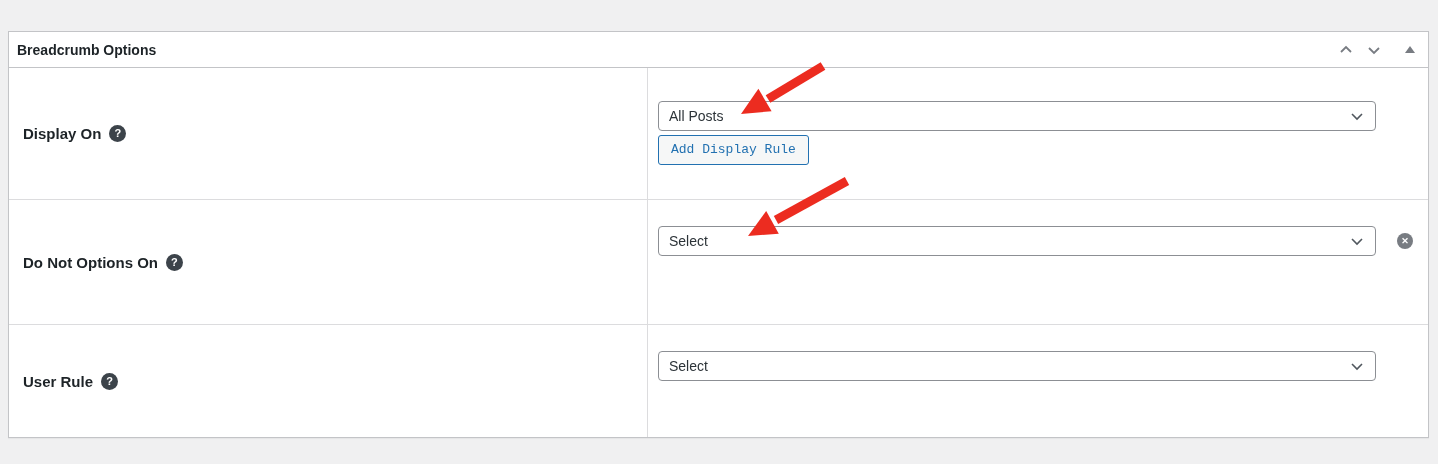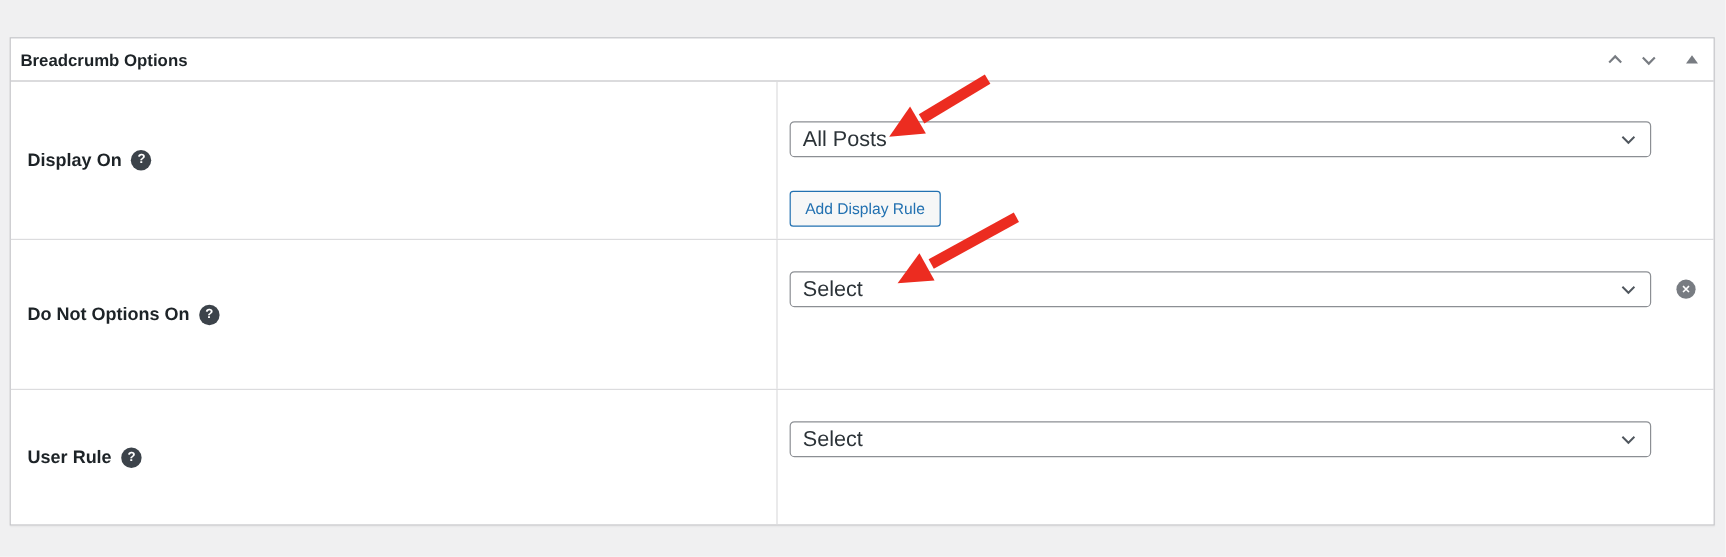--- a/index.html
+++ b/index.html
@@ -52,28 +52,28 @@
     margin-left:8px; cursor:pointer; display:inline-block;
   }
 
   .cell-field { flex:1; position:relative; padding:26px 52px 0 10px; }
   .row-1 .cell-field { padding-top:33px; }
 
   .select-box {
     height:30px; width:100%;
     border:1px solid #8c8f94; border-radius:4px; background:#fff;
     display:flex; align-items:center; justify-content:space-between;
-    padding:0 10px; font-size:18px; color:#2c3338; cursor:pointer;
+    padding:0 10px; font-size:14px; color:#2c3338; cursor:pointer;
   }
   .select-box .chev { flex:0 0 auto; margin-left:8px; }
 
   .wp-btn {
-    margin-top:28px; display:inline-block;
+    margin-top:4px; display:inline-block;
     height:30px; line-height:28px; padding:0 12px;
-    font-size:13px; font-family:Liberation Sans, sans-serif;
+    font-size:13px; font-family:Liberation Mono, monospace;
     color:#2271b1; background:#f6f7f7;
     border:1px solid #2271b1; border-radius:3px; cursor:pointer;
   }
 
   .clear-icon {
     position:absolute; right:15px; top:33px;
     width:16px; height:16px; border-radius:50%;
     background:#787c82; color:#fff;
     font-size:9px; font-weight:bold; line-height:16px; text-align:center;
     cursor:pointer;

